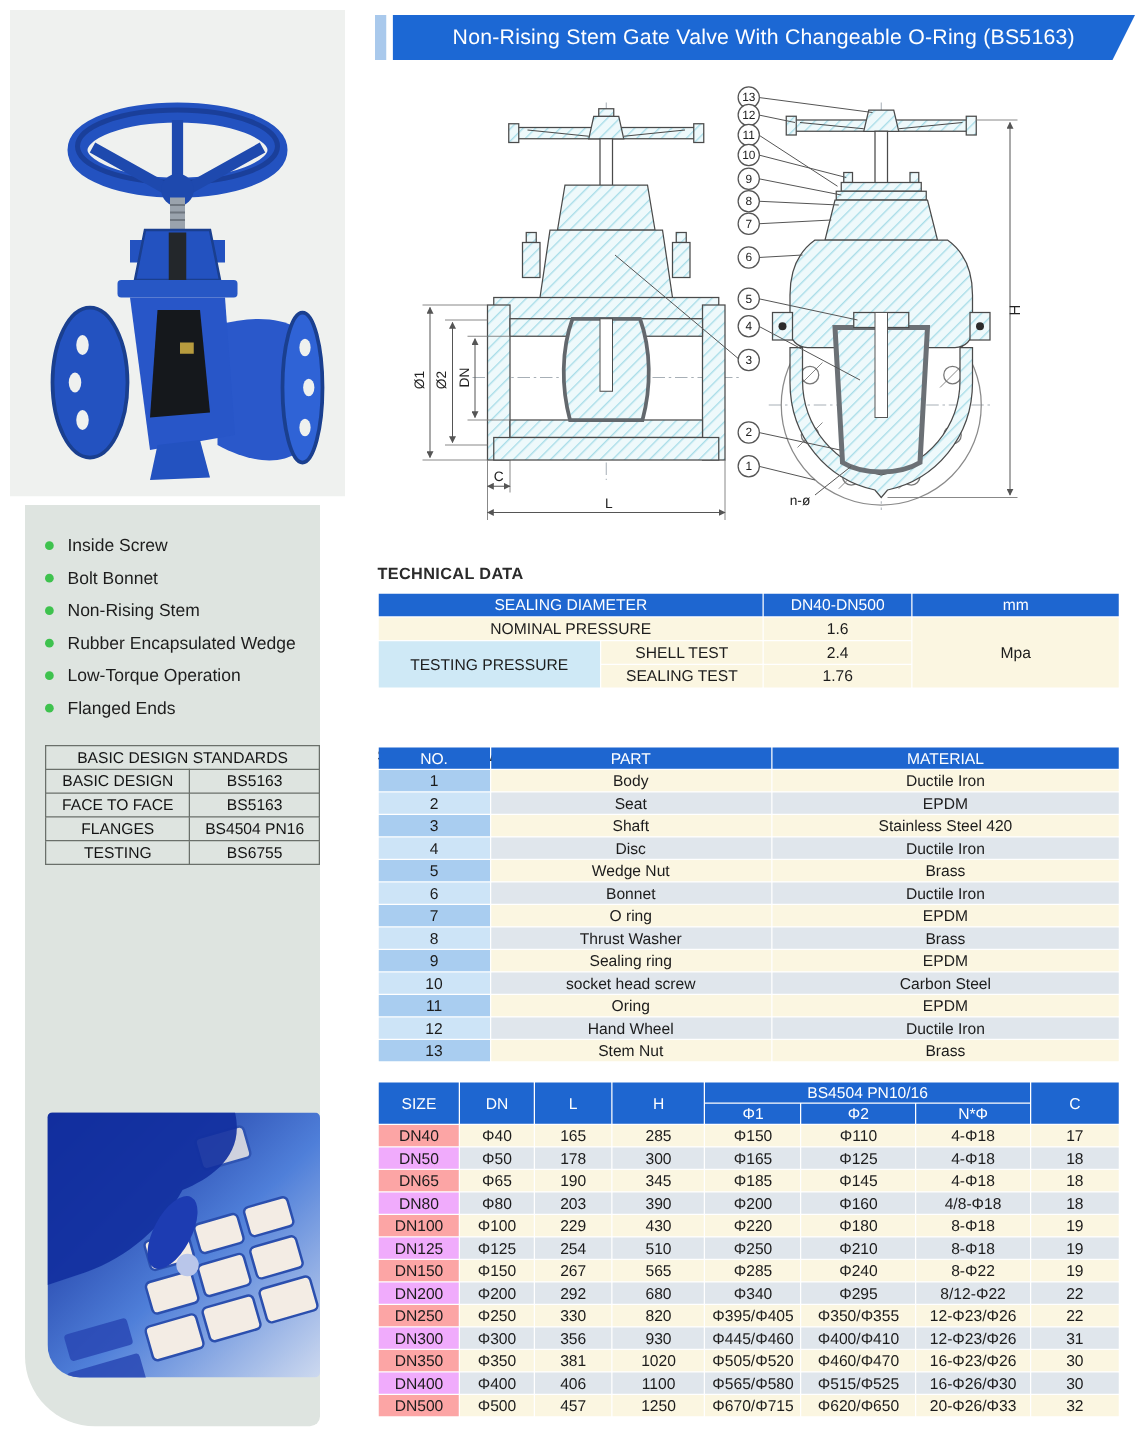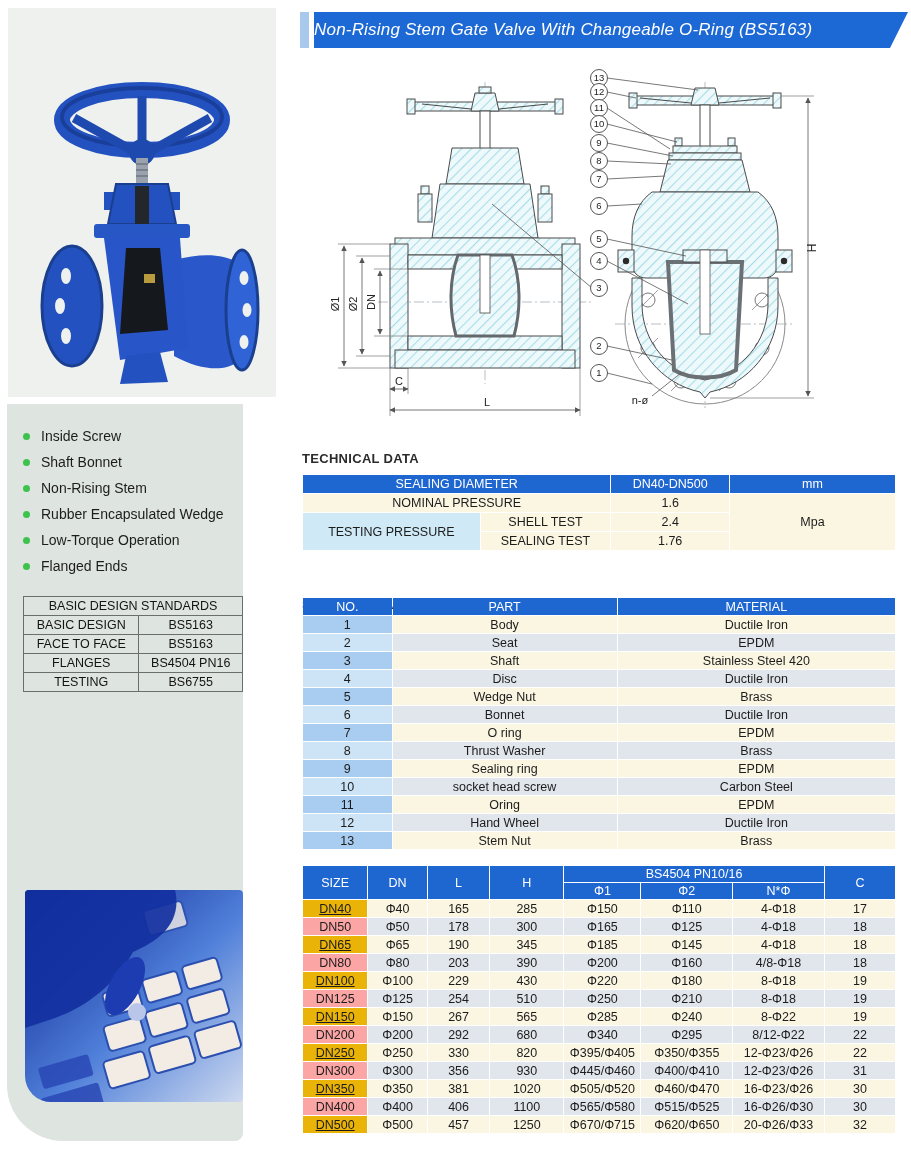--- a/index.html
+++ b/index.html
@@ -2,21 +2,21 @@
 <html><head>
 <meta charset="utf-8">
 <style>
   html,body{margin:0;padding:0;background:#fff;}
   .page{position:relative;width:911px;height:1163px;background:#fff;
         font-family:"Liberation Sans",sans-serif;overflow:hidden;color:#1c1c1c;}
   .abs{position:absolute;}
 
   
   #panelTop{left:8px;top:8px;width:268px;height:389px;background:#eff1ef;}
-  #panelLeft{left:7px;top:404px;width:236px;height:737px;background:#dee4e0;
+  #panelLeft{left:20px;top:404px;width:236px;height:737px;background:#dee4e0;
              border-radius:0 0 8px 56px;}
 
   
   #featuresList{position:absolute;left:16px;top:24px;margin:0;padding:0;list-style:none;}
   #featuresList li{display:flex;align-items:center;gap:11px;margin:0 0 10px 0;
                    font-size:14px;color:#1d1d1d;}
   .bullet{width:7px;height:7px;border-radius:50%;background:#3ec24e;flex:0 0 auto;}
 
   
   #stdTable{position:absolute;left:16px;top:192px;width:220px;border-collapse:collapse;
@@ -25,38 +25,38 @@
             padding:0 3px;font-weight:400;white-space:nowrap;}
 
   
   #kbSvg{position:absolute;left:18px;top:486px;border-radius:4px 4px 4px 26px;}
 
   
   #banner{left:300px;top:12px;width:608px;height:36px;}
   #bannerAccent{position:absolute;left:0;top:0;width:9px;height:36px;background:#a9c9ec;}
   #bannerMain{position:absolute;left:14px;top:0;right:0;bottom:0;background:#1c68d4;
               clip-path:polygon(0 0,100% 0,calc(100% - 18px) 100%,0 100%);}
-  #bannerMain span{display:block;line-height:36px;text-align:left;color:#fff;
-              font-size:17px;letter-spacing:.2px;font-style:italic;}
+  #bannerMain span{display:block;line-height:36px;text-align:center;color:#fff;
+              font-size:17px;letter-spacing:.2px;}
 
   
   .sec{font-size:13px;color:#2b2b2b;letter-spacing:.3px;white-space:nowrap;font-weight:bold;}
   #secTech{left:302px;top:451px;}
   #secMat{left:302px;top:597px;}
 
   
   table.t{border-collapse:separate;border-spacing:1px;table-layout:fixed;}
   table.t td,table.t th{height:17px;padding:0 2px;font-size:12.5px;font-weight:400;
       text-align:center;vertical-align:middle;white-space:nowrap;overflow:hidden;}
   .hdr{background:#1e66d0;color:#fff;}
   .cream{background:#fbf6e1;}
   .grayrow{background:#e0e6ec;}
   .tp{background:#cfe9f6;}
   .noA{background:#a9cdf0;}  .noB{background:#cde4f7;}
-  .sizeA{background:#eab308;text-decoration:underline;}.sizeB{background:#fca5a5;}
+  .sizeA{background:#fca5a5;}.sizeB{background:#f0abfc;}
 
   #techTable{left:302px;top:474px;width:594px;}
   #techTable td,#techTable th{height:18px;}
   #matTable{left:302px;top:597px;width:594px;}
   #dimTable{left:302px;top:865px;width:594px;}
   #dimTable th{height:16px;}
 
   
   #drawSvg{left:300px;top:52px;}
   .cl{stroke:#9aa4ac;stroke-width:.7;stroke-dasharray:10 3 2 3;fill:none;}
@@ -107,21 +107,21 @@
   </div>
 
   <div id="panelLeft" class="abs">
     <ul id="featuresList">
         <li>
           <span class="bullet"></span>
           <span>Inside Screw</span>
         </li>
         <li>
           <span class="bullet"></span>
-          <span>Shaft Bonnet</span>
+          <span>Bolt Bonnet</span>
         </li>
         <li>
           <span class="bullet"></span>
           <span>Non-Rising Stem</span>
         </li>
         <li>
           <span class="bullet"></span>
           <span>Rubber Encapsulated Wedge</span>
         </li>
         <li>

